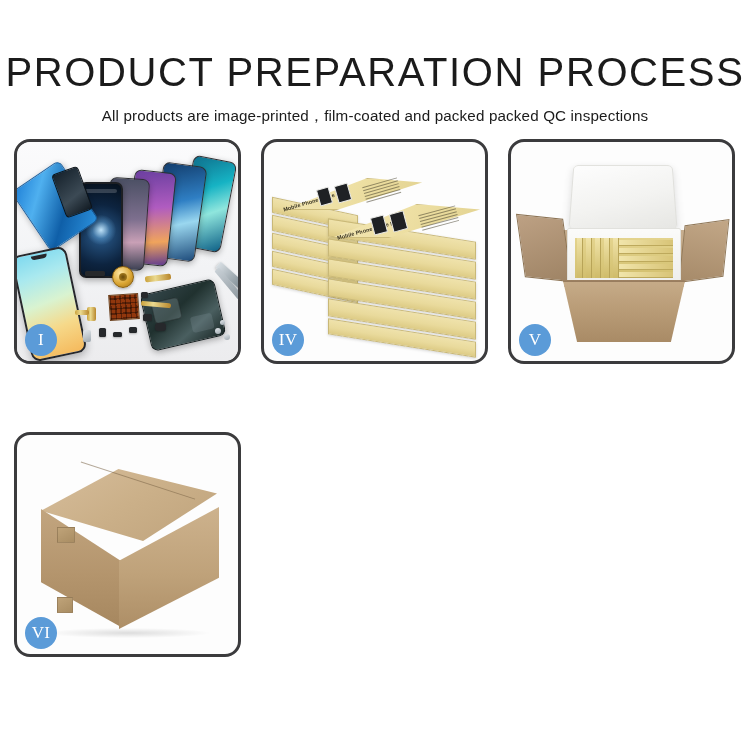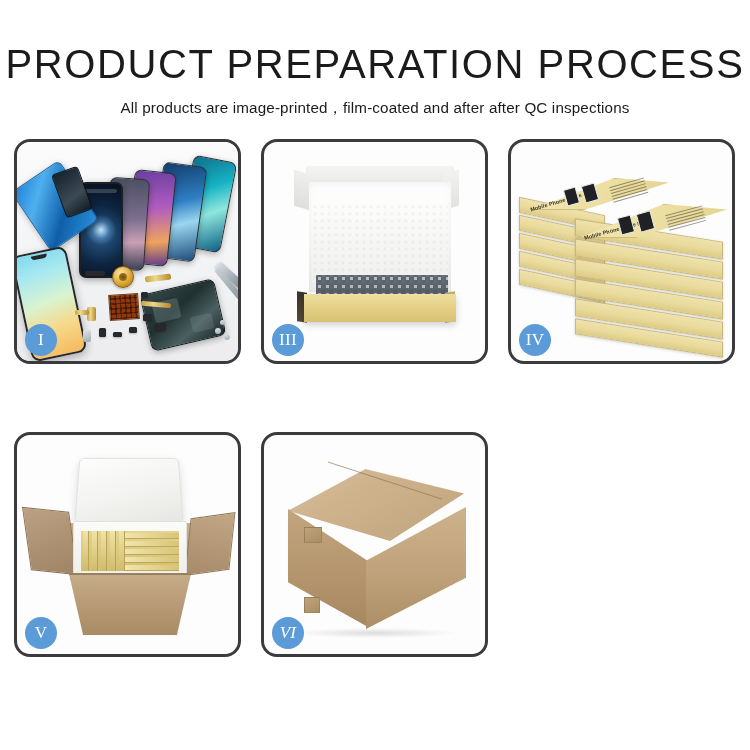--- a/index.html
+++ b/index.html
@@ -5,21 +5,21 @@
   * { box-sizing: border-box; margin: 0; padding: 0; }
   html, body {
     width: 750px; height: 750px;
     background: #ffffff;
     font-family: "Liberation Sans", sans-serif;
     overflow: hidden;
   }
   .page { position: relative; width: 750px; height: 750px; background: #fff; }
 
   
-  .header { position: absolute; left: 0; top: 0; width: 750px; text-align: center; }
+  .header { position: absolute; left: 0; top: 8px; width: 750px; text-align: center; }
   .title {
     font-size: 40px; font-weight: 400; letter-spacing: 1.6px;
     color: #1b1b1b; line-height: 1;
     margin-top: 44px;
     font-family: "Liberation Sans", sans-serif;
   }
   .subtitle {
     font-size: 15.2px; font-weight: 400; color: #1b1b1b;
     margin-top: 14px; letter-spacing: 0.15px;
   }
@@ -361,21 +361,21 @@
     transform: rotate(6deg) skewY(-14deg);
     border: 1px solid #927a5b;
   }
   .c5-rim{
     position:absolute; left: 44px; top: 138px; width: 138px; height: 7px;
     background: linear-gradient(180deg,#9e8263,#856c4f);
     clip-path: polygon(6% 0, 94% 0, 93% 100%, 7% 100%);
   }
 
   
-  .p6 { background: #fdfdfd; font-style: italic; }
+  .p6 { background: #fdfdfd; }
   .c6-top{
     position:absolute; left: 24px; top: 34px; width: 176px; height: 72px;
     background: linear-gradient(150deg,#d6bd9b 0%, #cbb089 48%, #bfa37c 100%);
     clip-path: polygon(44% 0, 100% 34%, 58% 100%, 0 58%);
     box-shadow: 0 1px 2px rgba(0,0,0,.1);
   }
   .c6-left{
     position:absolute; left: 24px; top: 74px; width: 80px; height: 118px;
     background: linear-gradient(180deg,#c2a57f 0%, #b4956d 55%, #a6875f 100%);
     clip-path: polygon(0 0, 100% 44%, 100% 100%, 0 62%);
@@ -400,21 +400,21 @@
     background: radial-gradient(ellipse at 50% 50%, rgba(0,0,0,.13), transparent 72%);
   }
 </style>
 </head>
 <body>
 
 <div class="page">
 
   <div class="header">
     <div class="title">PRODUCT PREPARATION PROCESS</div>
-    <div class="subtitle">All products are image-printed，film-coated and after after QC inspections</div>
+    <div class="subtitle">All products are image-printed，film-coated and packed packed QC inspections</div>
   </div>
 
   <div class="grid">
 
     <div class="panel p1">
       <div class="stage">
         <div class="p1-bg"></div>
 
         <div class="phone ph-a"></div>
         <div class="phone ph-b"></div>
@@ -444,34 +444,20 @@
 
         <div class="silver" style="left:66px;top:188px;width:8px;height:12px;border-radius:2px;"></div>
         <div class="silver" style="left:198px;top:186px;width:6px;height:6px;border-radius:50%;"></div>
         <div class="silver" style="left:207px;top:192px;width:6px;height:6px;border-radius:50%;"></div>
         <div class="silver" style="left:203px;top:178px;width:5px;height:5px;border-radius:50%;"></div>
       </div>
       <div class="badge">I</div>
     </div>
 
 
-    <div class="panel p3">
-      <div class="stage">
-        <div class="b3-lidback"></div>
-        <div class="b3-lidleft"></div>
-        <div class="b3-lidright"></div>
-        <div class="b3-inner"></div>
-        <div class="b3-foam"></div>
-        <div class="b3-bubble"></div>
-        <div class="b3-leftflap"></div>
-        <div class="b3-rightflap"></div>
-        <div class="b3-frontwall"></div>
-      </div>
-      <div class="badge">III</div>
-    </div>
 
     <div class="panel p4">
       <div class="stage">
         <div class="st-wrap">
 
           <div class="kbox" style="left:8px;top:64px;width:86px;height:16px;transform:skewY(12deg);"></div>
           <div class="kbox" style="left:8px;top:82px;width:86px;height:16px;transform:skewY(12deg);"></div>
           <div class="kbox" style="left:8px;top:100px;width:86px;height:16px;transform:skewY(12deg);"></div>
           <div class="kbox" style="left:8px;top:118px;width:86px;height:16px;transform:skewY(12deg);"></div>
           <div class="kbox" style="left:8px;top:136px;width:86px;height:16px;transform:skewY(12deg);"></div>

